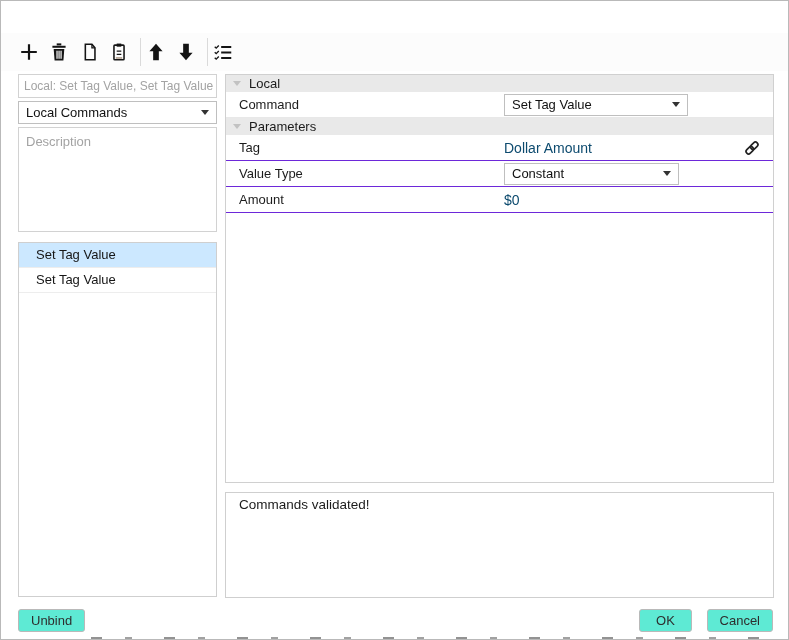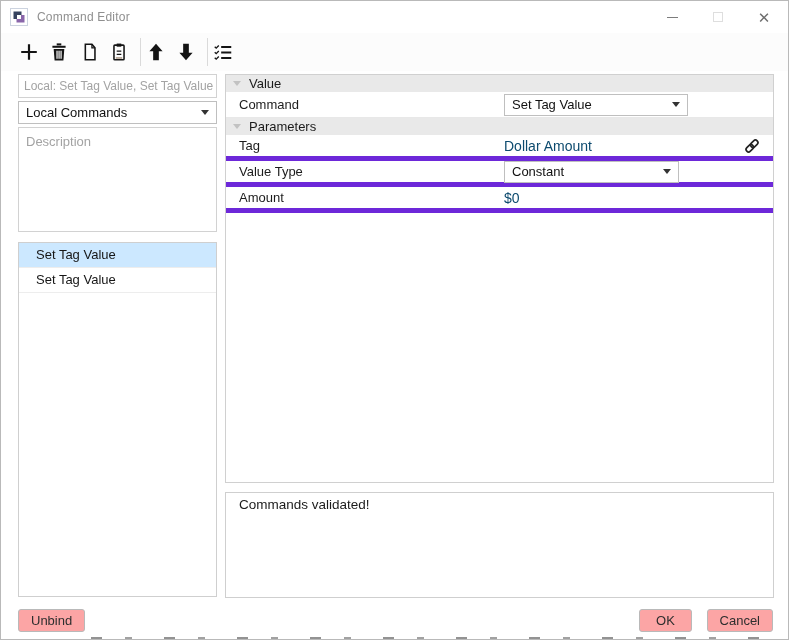--- a/index.html
+++ b/index.html
@@ -29,65 +29,44 @@
   .scope-combo{position:absolute; left:17px; top:100px; width:199px; height:23px;gap:24px;}
   .description{position:absolute; left:17px; top:126px; width:199px; height:105px; box-sizing:border-box; border:1px solid #d2d2d2; resize:none; font-family:"Liberation Sans",sans-serif; font-size:13px; padding:6px 7px; color:#ec4899; outline:none;}
   .description::placeholder{color:#a3a3a3;}
   .command-list{position:absolute; left:17px; top:241px; width:199px; height:355px; box-sizing:border-box; border:1px solid #cfcfcf; background:#fff;}
   .list-item{height:24px; line-height:24px; padding-left:17px; font-size:13px; color:#161616; border-bottom:1px solid #ededed; cursor:default;}
   .list-item.selected{background:#cce8ff;}
   
   .prop-pane{position:absolute; left:224px; top:73px; width:549px; height:409px; box-sizing:border-box; border:1px solid #d0d0d0; background:#fff;}
   .section-header{height:17px; background:#e9e9e9; display:flex; align-items:center; padding-left:7px; font-size:13px; color:#1b1b1b;}
   .collapse-tri{width:0; height:0; border-left:4px solid transparent; border-right:4px solid transparent; border-top:5px solid #c2c2c2; margin-right:8px;}
-  .prop-row{height:26px; display:flex; align-items:center; padding:0 9px 0 13px; border-bottom:5px solid #6d28d9; box-sizing:border-box; font-size:13px;}
+  .prop-row{height:26px; display:flex; align-items:center; padding:0 9px 0 13px; border-bottom:1px solid #6d28d9; box-sizing:border-box; font-size:13px;}
   .prop-row.bordered{border-bottom:1px solid #e8e8e8;}
   .prop-label{width:265px; flex:0 0 265px; color:#1c1c1c;}
   .prop-combo{width:184px; height:22px;}
   .prop-combo.narrow{width:175px;justify-content:flex-end;}
   .link-text{color:#0c4a6e; font-size:14px; cursor:pointer;}
   .row-spacer{flex:1;}
   .chain-btn{width:22px; height:22px; display:flex; align-items:center; justify-content:center; margin-right:1px;}
   
   .validation-box{position:absolute; left:224px; top:491px; width:549px; height:106px; box-sizing:border-box; border:1px solid #cfcfcf; background:#fff; padding:4px 13px; font-size:13.5px; color:#1b1b1b;}
   
-  .btn{position:absolute; top:608px; height:23px; box-sizing:border-box; background:#fca5a5; border:1px solid #b9b9b9; border-radius:3px; font-size:13px; color:#2e2e2e; display:flex; align-items:center; justify-content:center; padding:0 12px; cursor:default;}
+  .btn{position:absolute; top:608px; height:23px; box-sizing:border-box; background:#5eead4; border:1px solid #b9b9b9; border-radius:3px; font-size:13px; color:#2e2e2e; display:flex; align-items:center; justify-content:center; padding:0 12px; cursor:default;}
   .btn-unbind{left:17px;}
   .btn-ok{right:96px; min-width:53px;}
   .btn-cancel{right:15px; min-width:66px;}
   
   .bottom-artifact{position:absolute; left:90px; right:10px; bottom:0; height:2px; opacity:.55;
     background:repeating-linear-gradient(90deg,#3a3a3a 0 11px,transparent 11px 34px,#555 34px 41px,transparent 41px 73px);}
 </style>
 </head>
 <body>
 
 <div class="window">
 
-  <div class="titlebar">
-    <span class="app-icon">
-      <svg width="18" height="18" viewBox="0 0 18 18">
-        <rect x="0.5" y="0.5" width="17" height="17" fill="#ffffff" stroke="#ccd3df"></rect>
-        <path d="M3.5 3.5h8v3.4H7v4H3.5z" fill="#35425f"></path>
-        <path d="M14.5 14.5h-8v-3.4H11v-4h3.5z" fill="#8a66aa"></path>
-      </svg>
-    </span>
-    <span class="title-text">Command Editor</span>
-    <div class="win-controls">
-      <span class="win-btn">
-          <span class="min-glyph"></span>
-        </span>
-      <span class="win-btn">
-          <span class="max-glyph"></span>
-        </span>
-      <span class="win-btn">
-          <span class="close-glyph">✕</span>
-        </span>
-    </div>
-  </div>
 
   <div class="toolbar">
     <span class="tb-btn">
       <svg width="22" height="22" viewBox="0 0 24 24">
           <path d="M12 3.5v17M3.5 12h17" stroke="#141414" stroke-width="2.4" fill="none"></path>
         </svg>
     </span>
     <span class="tb-btn">
       <svg width="22" height="22" viewBox="0 0 24 24">
         <rect x="9.5" y="2.6" width="5" height="2.2" fill="#141414"></rect>
@@ -143,21 +122,21 @@
 
   <div class="command-list">
     <div class="list-item selected">Set Tag Value</div>
     <div class="list-item">Set Tag Value</div>
   </div>
 
   <div class="prop-pane">
 
     <div class="section-header">
       <span class="collapse-tri"></span>
-      <span>Value</span>
+      <span>Local</span>
     </div>
 
     <div class="prop-row bordered">
       <span class="prop-label">Command</span>
       <div class="combo prop-combo">
         <span>Set Tag Value</span>
         <span class="arrow"></span>
       </div>
     </div>
 

